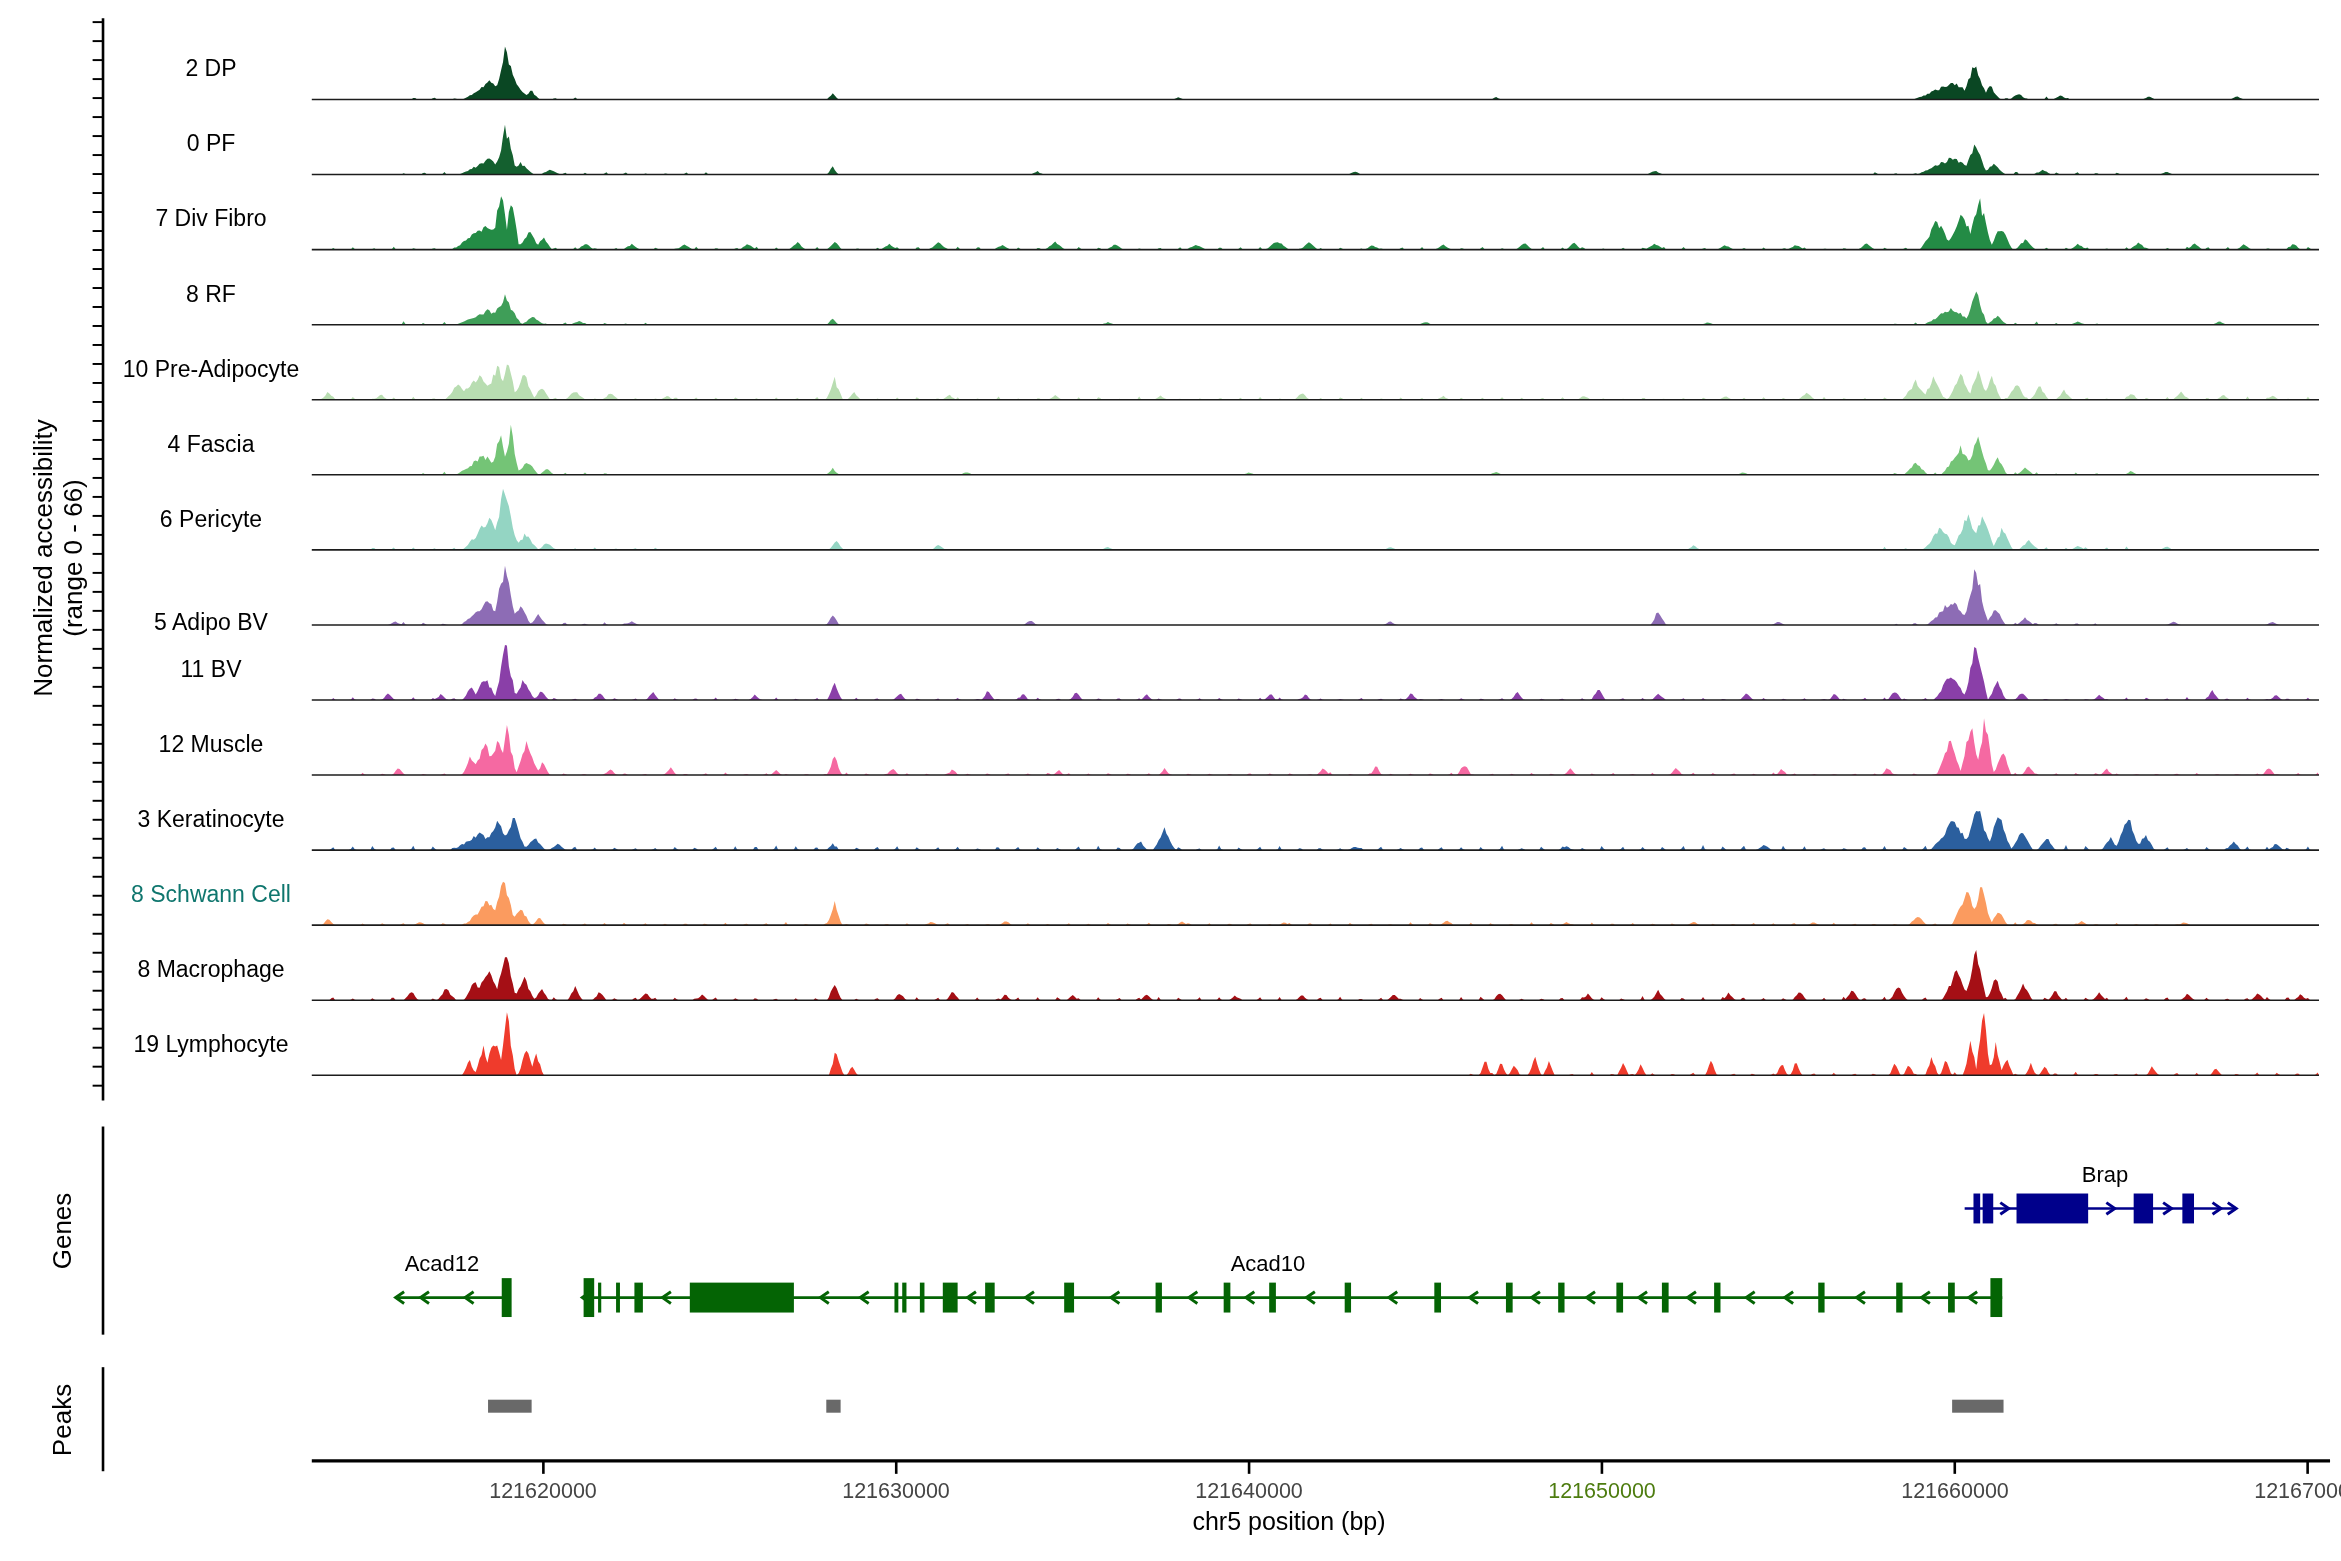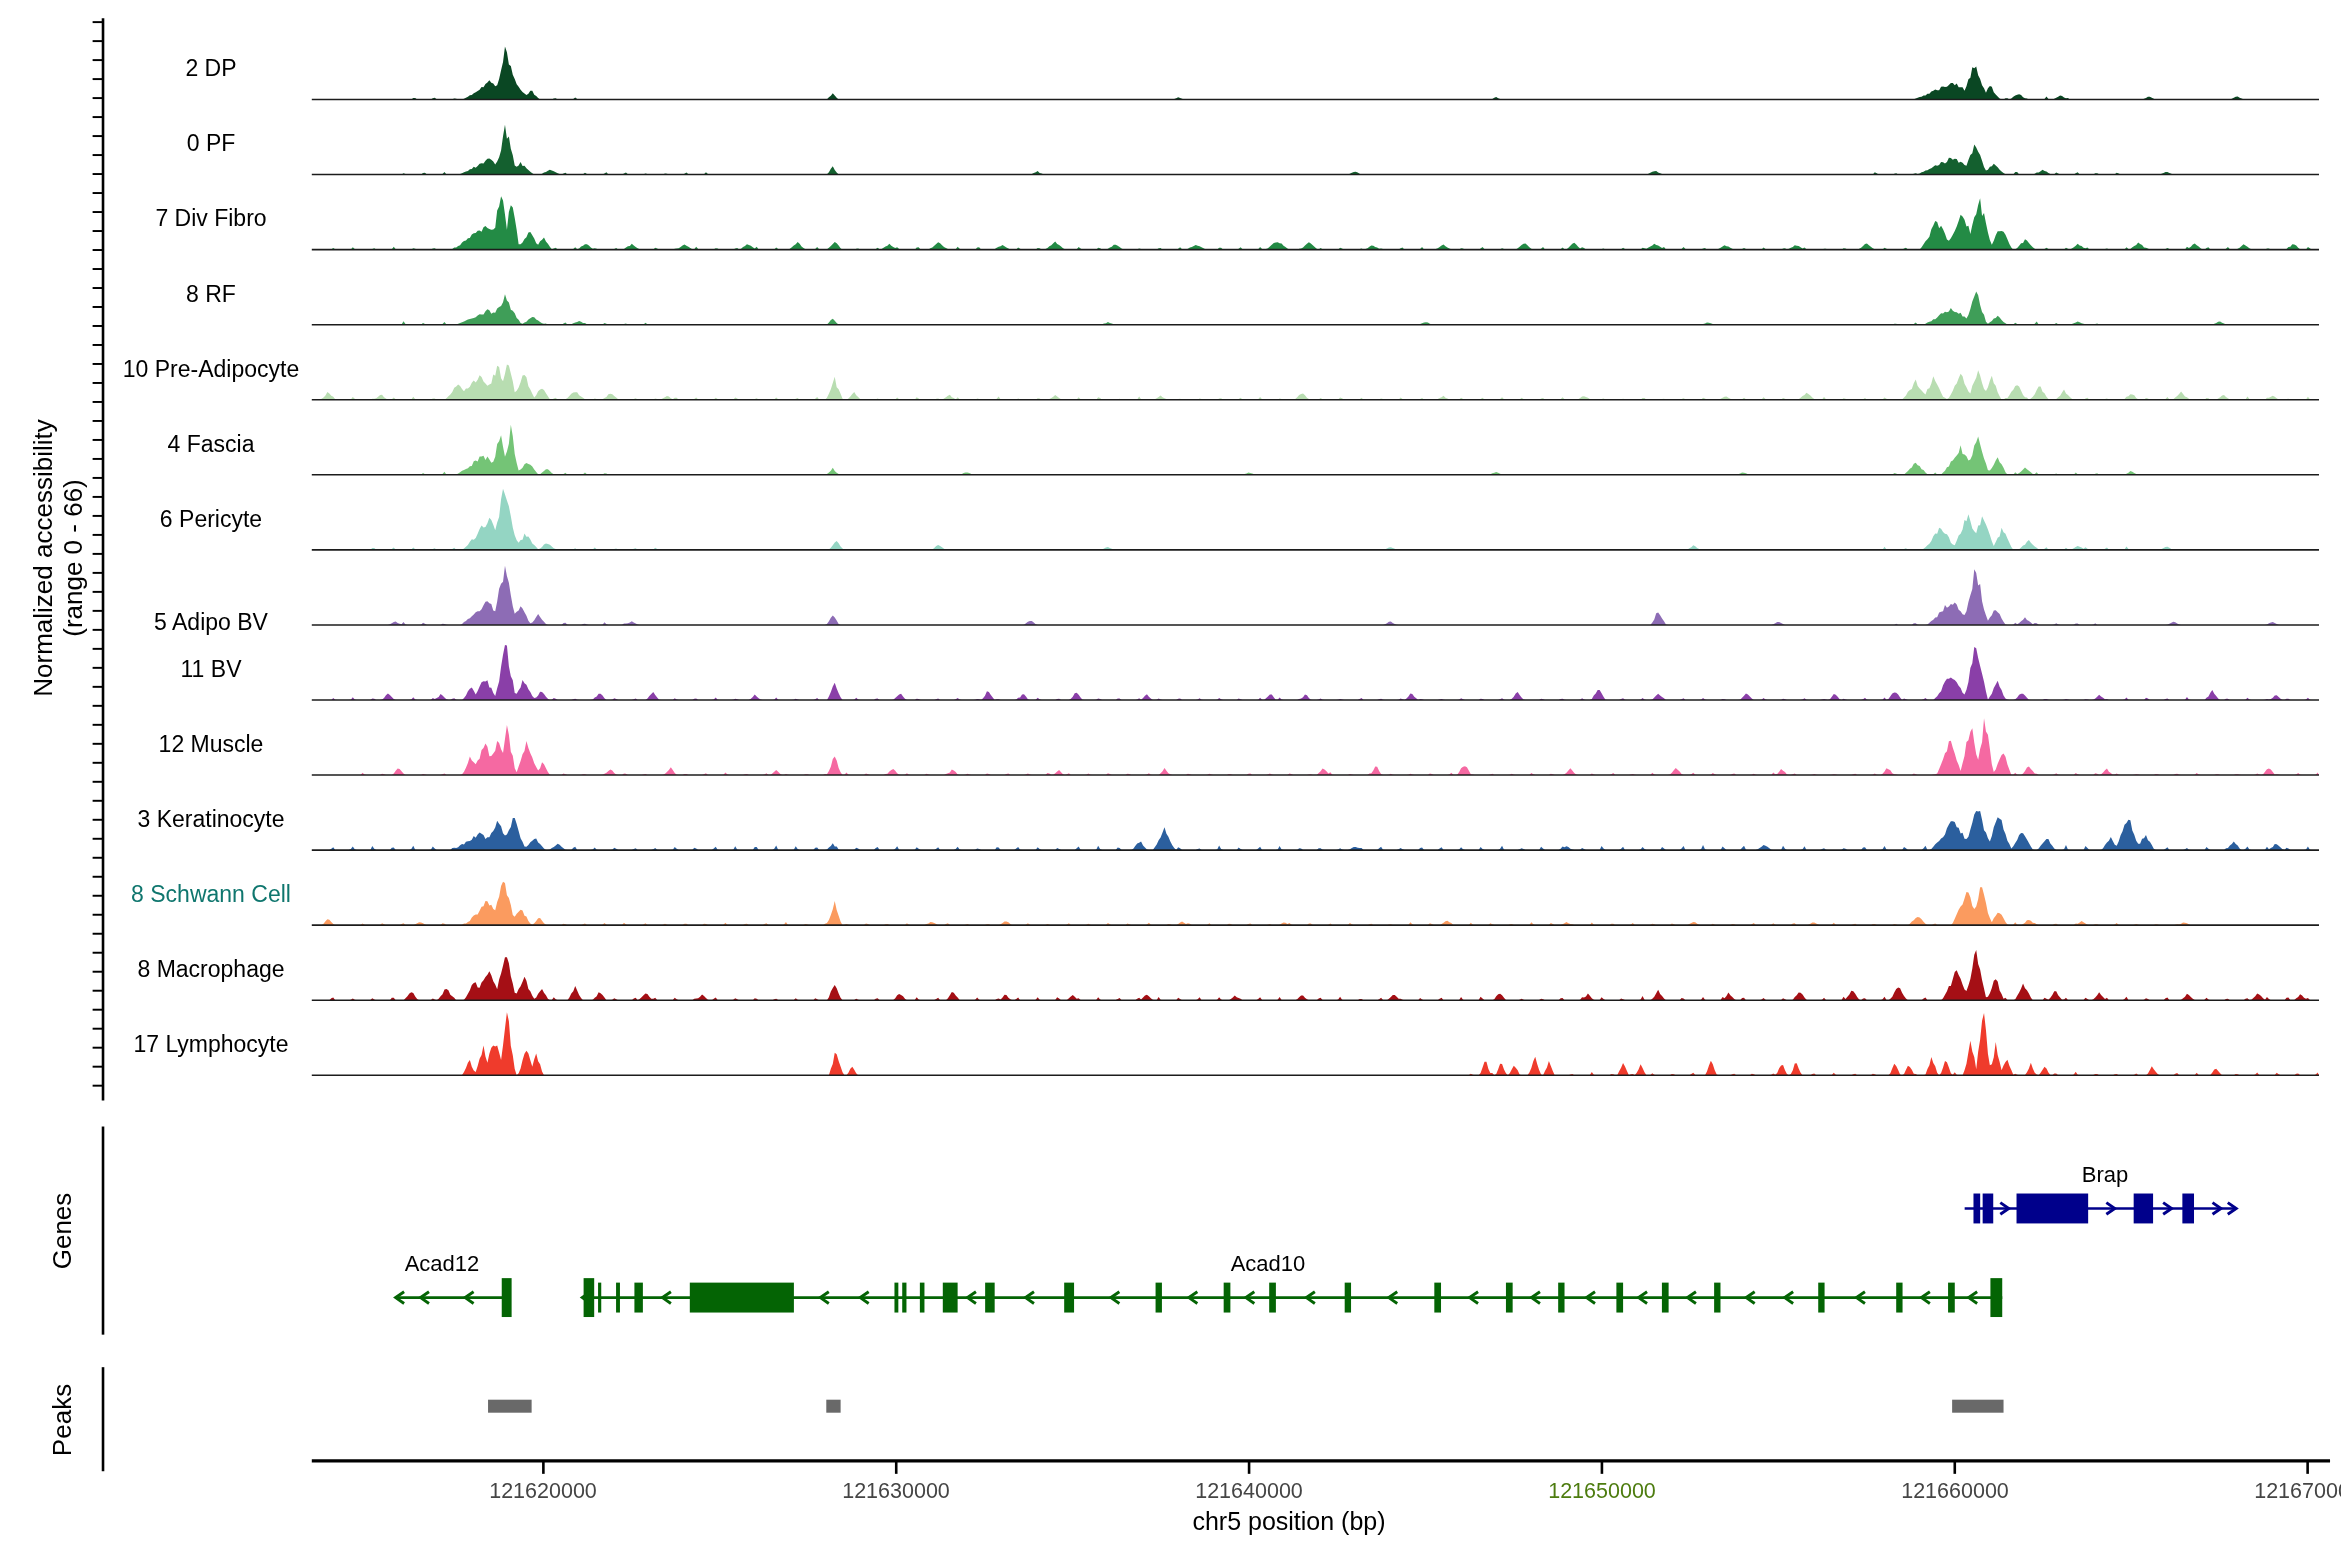--- a/index.html
+++ b/index.html
@@ -195,21 +195,21 @@
     <div class="lbl" style="left: 211px; top: 294px; font-size: 23px; color: rgb(0, 0, 0);">8 RF</div>
     <div class="lbl" style="left: 211px; top: 369px; font-size: 23px; color: rgb(0, 0, 0);">10 Pre-Adipocyte</div>
     <div class="lbl" style="left: 211px; top: 444px; font-size: 23px; color: rgb(0, 0, 0);">4 Fascia</div>
     <div class="lbl" style="left: 211px; top: 519px; font-size: 23px; color: rgb(0, 0, 0);">6 Pericyte</div>
     <div class="lbl" style="left: 211px; top: 594px; font-size: 23px; color: rgb(0, 0, 0); margin-top: 28px;">5 Adipo BV</div>
     <div class="lbl" style="left: 211px; top: 669px; font-size: 23px; color: rgb(0, 0, 0);">11 BV</div>
     <div class="lbl" style="left: 211px; top: 744px; font-size: 23px; color: rgb(0, 0, 0);">12 Muscle</div>
     <div class="lbl" style="left: 211px; top: 819px; font-size: 23px; color: rgb(0, 0, 0);">3 Keratinocyte</div>
     <div class="lbl" style="left: 211px; top: 894px; font-size: 23px; color: #0f766e;">8 Schwann Cell</div>
     <div class="lbl" style="left: 211px; top: 969px; font-size: 23px; color: rgb(0, 0, 0);">8 Macrophage</div>
-    <div class="lbl" style="left: 211px; top: 1044px; font-size: 23px; color: rgb(0, 0, 0);">17 Lymphocyte</div>
+    <div class="lbl" style="left: 211px; top: 1044px; font-size: 23px; color: rgb(0, 0, 0);">19 Lymphocyte</div>
     <div class="lbl" style="left: 442px; top: 1264px; font-size: 22px; color: rgb(0, 0, 0);">Acad12</div>
     <div class="lbl" style="left: 1268px; top: 1264px; font-size: 22px; color: rgb(0, 0, 0);">Acad10</div>
     <div class="lbl" style="left: 2105px; top: 1175px; font-size: 22px; color: rgb(0, 0, 0);">Brap</div>
     <div class="lbl" style="left: 543px; top: 1491px; font-size: 21.5px; color: rgb(69, 69, 69);">121620000</div>
     <div class="lbl" style="left: 896px; top: 1491px; font-size: 21.5px; color: rgb(69, 69, 69);">121630000</div>
     <div class="lbl" style="left: 1249px; top: 1491px; font-size: 21.5px; color: rgb(69, 69, 69);">121640000</div>
     <div class="lbl" style="left: 1602px; top: 1491px; font-size: 21.5px; color: #4d7c0f;">121650000</div>
     <div class="lbl" style="left: 1955px; top: 1491px; font-size: 21.5px; color: rgb(69, 69, 69);">121660000</div>
     <div class="lbl" style="left: 2308px; top: 1491px; font-size: 21.5px; color: rgb(69, 69, 69);">121670000</div>
   </div>

